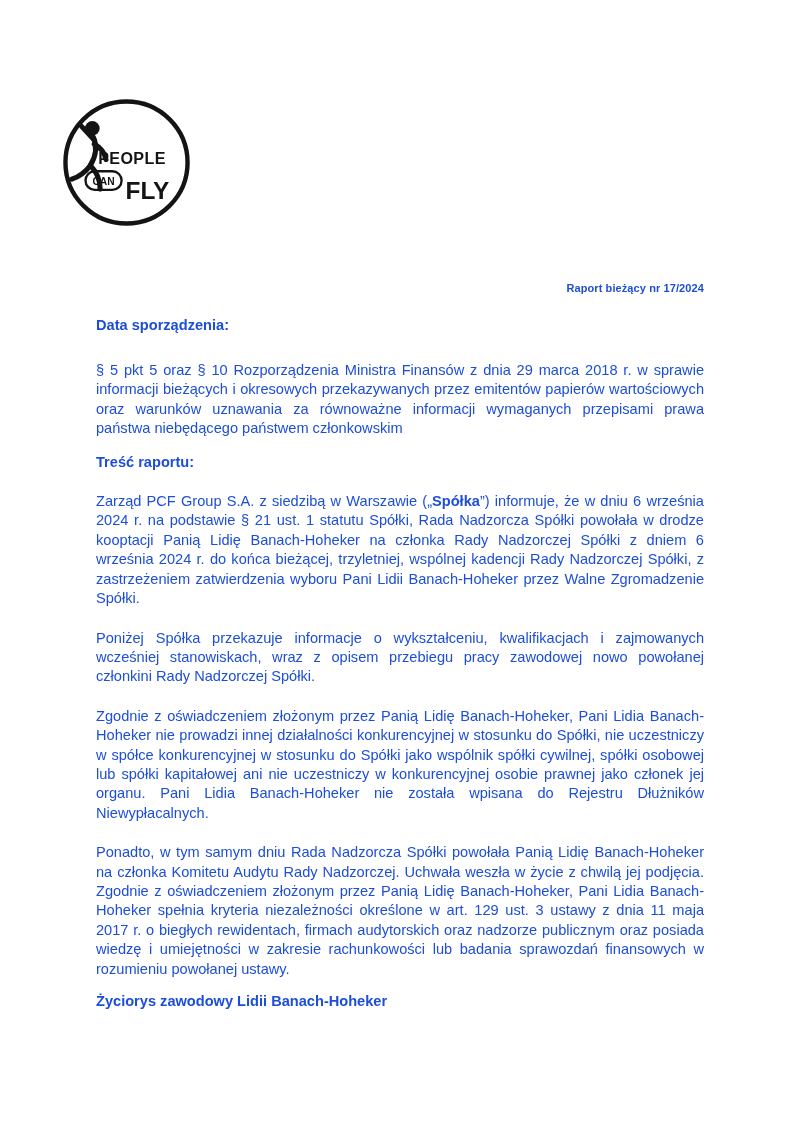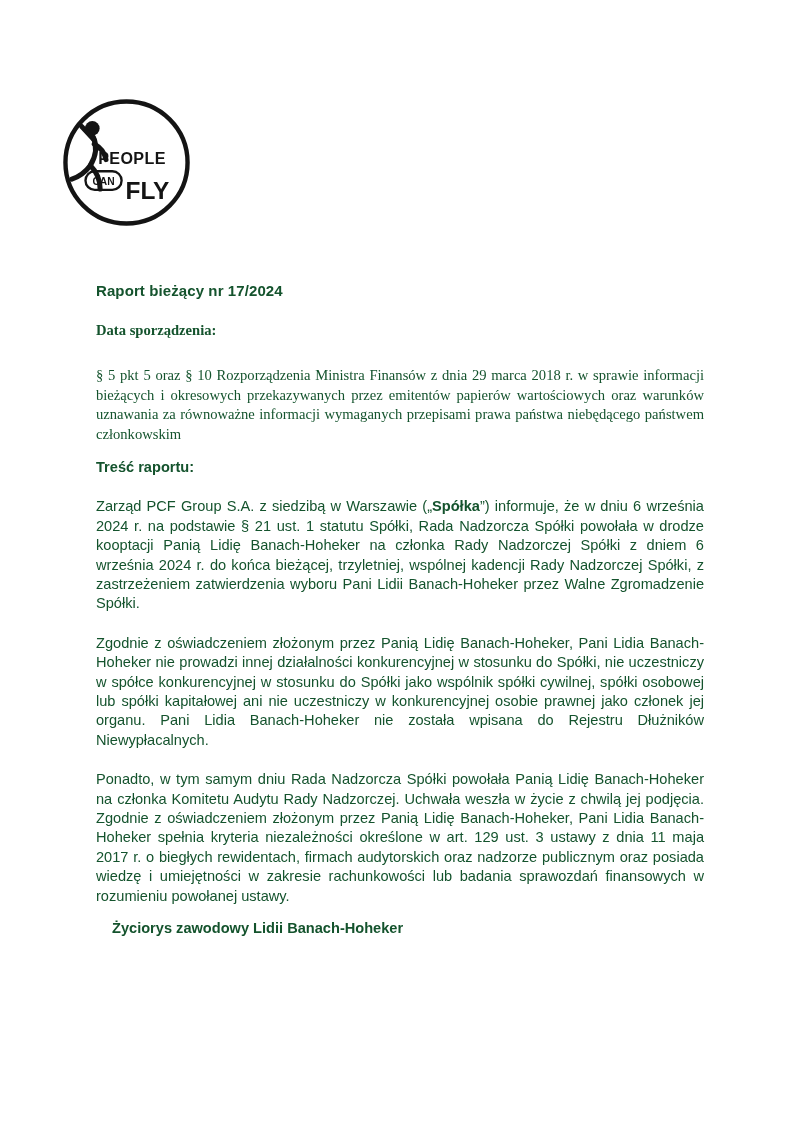--- a/index.html
+++ b/index.html
@@ -3,50 +3,51 @@
 <meta charset="utf-8">
 <style>
   * { margin: 0; padding: 0; box-sizing: border-box; }
   html, body { background: #ffffff; }
   .page {
     position: relative;
     width: 800px;
     height: 1131px;
     background: #ffffff;
     font-family: "Liberation Sans", sans-serif;
-    color: #14532d;
+    color: #1d4ed8;
     font-size: 14.6px;
     line-height: 1.33;
     overflow: hidden;
   }
   .logo {
     width: 127px;
     height: 127px;
     margin: 99px 0 0 63px;
   }
   .logo svg { display: block; width: 100%; height: 100%; }
   .content { padding: 0 96px; }
   .report-title {
-    font-size: 15px;
+    font-size: 11px;
     font-weight: 700;
     margin-top: 55px;
     letter-spacing: 0.1px;
+    text-align: right;
   }
   .meta { margin-top: 20px; }
-  .meta-row { display: flex; margin-bottom: 13px; font-family: Liberation Serif, serif; }
+  .meta-row { display: flex; margin-bottom: 13px; }
   .meta-label {
     flex: 0 0 199px;
     width: 199px;
     font-weight: 700;
   }
   .meta-value { flex: 1; text-align: justify; }
   .section-heading { font-weight: 700; margin-top: 14px; }
   .para { text-align: justify; margin-top: 20px; }
   .b { font-weight: 700; }
-  .bio-heading { font-weight: 700; margin-top: 13px; margin-left: 16px; }
+  .bio-heading { font-weight: 700; margin-top: 13px; }
 </style>
 </head>
 <body>
 
 <div class="page">
 
   <div class="logo">
     <svg viewBox="0 0 130 130" xmlns="http://www.w3.org/2000/svg">
       <circle cx="65" cy="65" r="62.5" fill="none" stroke="#141414" stroke-width="4.5"></circle>
       <g>
@@ -80,20 +81,21 @@
       </div>
       <div class="meta-row">
         <div class="meta-value">§ 5 pkt 5 oraz § 10 Rozporządzenia Ministra Finansów z dnia 29 marca 2018 r. w sprawie informacji bieżących i okresowych przekazywanych przez emitentów papierów wartościowych oraz warunków uznawania za równoważne informacji wymaganych przepisami prawa państwa niebędącego państwem członkowskim</div>
       </div>
     </div>
 
     <div class="section-heading">Treść raportu:</div>
 
     <p class="para"><span>Zarząd PCF Group S.A. z siedzibą w Warszawie („</span><span class="b">Spółka</span><span>”) informuje, że w dniu 6 września 2024 r. na podstawie § 21 ust. 1 statutu Spółki, Rada Nadzorcza Spółki powołała w drodze kooptacji Panią Lidię Banach-Hoheker na członka Rady Nadzorczej Spółki z dniem 6 września 2024 r. do końca bieżącej, trzyletniej, wspólnej kadencji Rady Nadzorczej Spółki, z zastrzeżeniem zatwierdzenia wyboru Pani Lidii Banach-Hoheker przez Walne Zgromadzenie Spółki.</span></p>
 
+    <p class="para">Poniżej Spółka przekazuje informacje o wykształceniu, kwalifikacjach i zajmowanych wcześniej stanowiskach, wraz z opisem przebiegu pracy zawodowej nowo powołanej członkini Rady Nadzorczej Spółki.</p>
 
     <p class="para">Zgodnie z oświadczeniem złożonym przez Panią Lidię Banach-Hoheker, Pani Lidia Banach-Hoheker nie prowadzi innej działalności konkurencyjnej w stosunku do Spółki, nie uczestniczy w spółce konkurencyjnej w stosunku do Spółki jako wspólnik spółki cywilnej, spółki osobowej lub spółki kapitałowej ani nie uczestniczy w konkurencyjnej osobie prawnej jako członek jej organu. Pani Lidia Banach-Hoheker nie została wpisana do Rejestru Dłużników Niewypłacalnych.</p>
 
     <p class="para">Ponadto, w tym samym dniu Rada Nadzorcza Spółki powołała Panią Lidię Banach-Hoheker na członka Komitetu Audytu Rady Nadzorczej. Uchwała weszła w życie z chwilą jej podjęcia. Zgodnie z oświadczeniem złożonym przez Panią Lidię Banach-Hoheker, Pani Lidia Banach-Hoheker spełnia kryteria niezależności określone w art. 129 ust. 3 ustawy z dnia 11 maja 2017 r. o biegłych rewidentach, firmach audytorskich oraz nadzorze publicznym oraz posiada wiedzę i umiejętności w zakresie rachunkowości lub badania sprawozdań finansowych w rozumieniu powołanej ustawy.</p>
 
     <div class="bio-heading">Życiorys zawodowy Lidii Banach-Hoheker</div>
 
   </div>
 
 </div>

